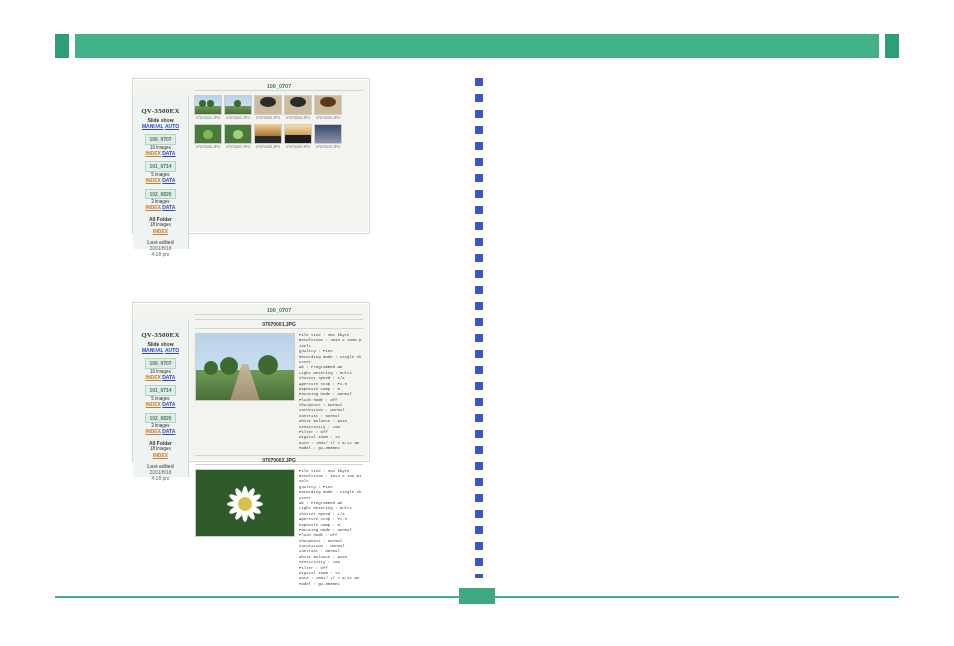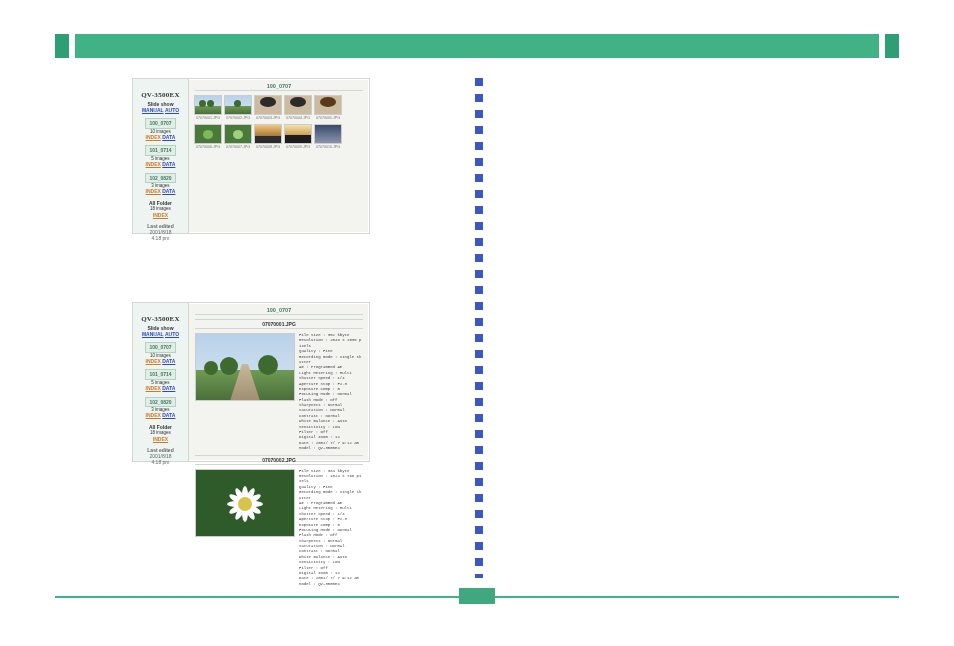--- a/index.html
+++ b/index.html
@@ -8,21 +8,21 @@
 .topbar .cap-l{width:14px;background:#2e9e74}
 .topbar .gap{width:6px;background:#fff}
 .topbar .bar{flex:1;background:#41b186}
 .topbar .cap-r{width:14px;background:#2e9e74}
 .vsep{position:absolute;left:475px;top:78px;width:8px;height:500px;background:repeating-linear-gradient(to bottom,#3a57c4 0 8px,#fff 8px 16px)}
 .bottombar{position:absolute;left:55px;right:55px;top:596px;height:2px;background:#41b186}
 .pagebadge{position:absolute;left:50%;top:588px;transform:translateX(-50%);background:#3fa87e;color:#fff;font-size:11px;padding:6px 18px 10px;line-height:1}
 .shot{position:absolute;background:#f3f3f0;border:1px solid #d7d7d2;box-shadow:0 0 0 1px #fff inset}
 #shot1{left:132px;top:78px;width:236px;height:154px}
 #shot2{left:132px;top:302px;width:236px;height:158px}
-.side{position:absolute;left:0;top:0;width:56px;height:100%;background:#eef4f1;border-right:1px solid #d0d7d2;text-align:center;font-size:5px;line-height:1.25;padding-top:12px;box-sizing:border-box}
+.side{position:absolute;left:0;top:16px;width:56px;height:100%;background:#eef4f1;border-right:1px solid #d0d7d2;text-align:center;font-size:5px;line-height:1.25;padding-top:12px;box-sizing:border-box}
 .title{font-family:"Times New Roman",serif;font-size:7px;font-weight:bold;letter-spacing:.3px}
 .mode{font-size:5px;font-weight:bold;margin-top:1px;color:#333}
 .lnk{font-size:5px;color:#2a49c9;text-decoration:underline;font-weight:bold}
 .lnk.o{color:#d17a1f}
 .blk{margin-top:5px}
 .fldr{display:inline-block;background:#dfeee6;color:#43785f;font-size:5px;font-weight:bold;padding:1px 3px;border:1px solid #b7d0c2}
 .cnt{color:#333;font-size:4.5px}
 .muted{color:#666}
 .main{position:absolute;left:56px;right:0;top:0;bottom:0;padding:4px 6px;box-sizing:border-box}
 .folderhdr{text-align:center;font-size:5.5px;font-weight:bold;color:#43785f;border-bottom:1px solid #cfd7d2;padding-bottom:1px;margin-bottom:4px}

